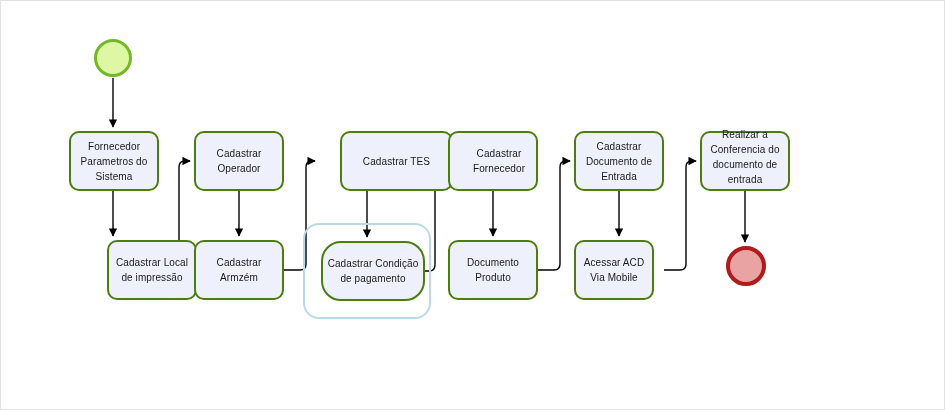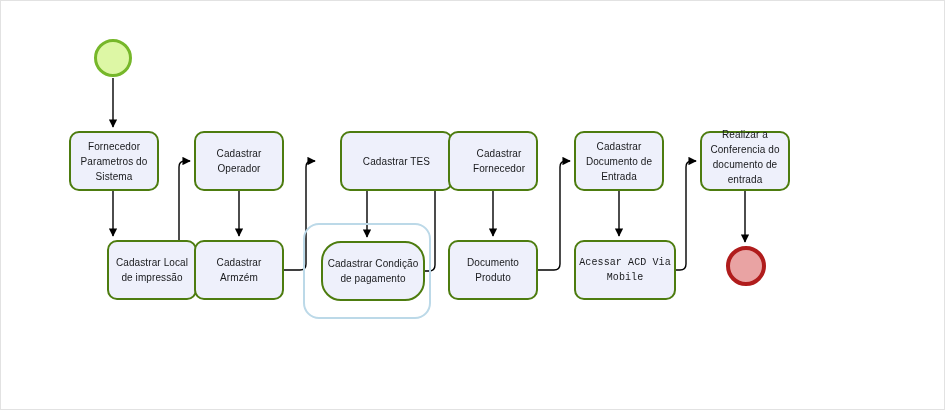--- a/index.html
+++ b/index.html
@@ -147,21 +147,21 @@
   </div>
 
   <div class="task" style="left: 447px; top: 239px; width: 90px; height: 60px;">
     <span class="label">Documento Produto</span>
   </div>
 
   <div class="task" style="left: 573px; top: 130px; width: 90px; height: 60px;">
     <span class="label">Cadastrar Documento de Entrada</span>
   </div>
 
-  <div class="task" style="left: 573px; top: 239px; width: 102px; height: 60px; font-family: Liberation Mono, monospace;">
+  <div class="task" style="left: 573px; top: 239px; width: 80px; height: 60px;">
     <span class="label">Acessar ACD Via Mobile</span>
   </div>
 
   <div class="task overflow" style="left: 699px; top: 130px; width: 90px; height: 60px;">
     <span class="label">Realizar a Conferencia do documento de entrada</span>
   </div>
 
   <div class="event end" style="left: 725px; top: 245px; width: 40px; height: 40px;"></div>
 
 </div>

